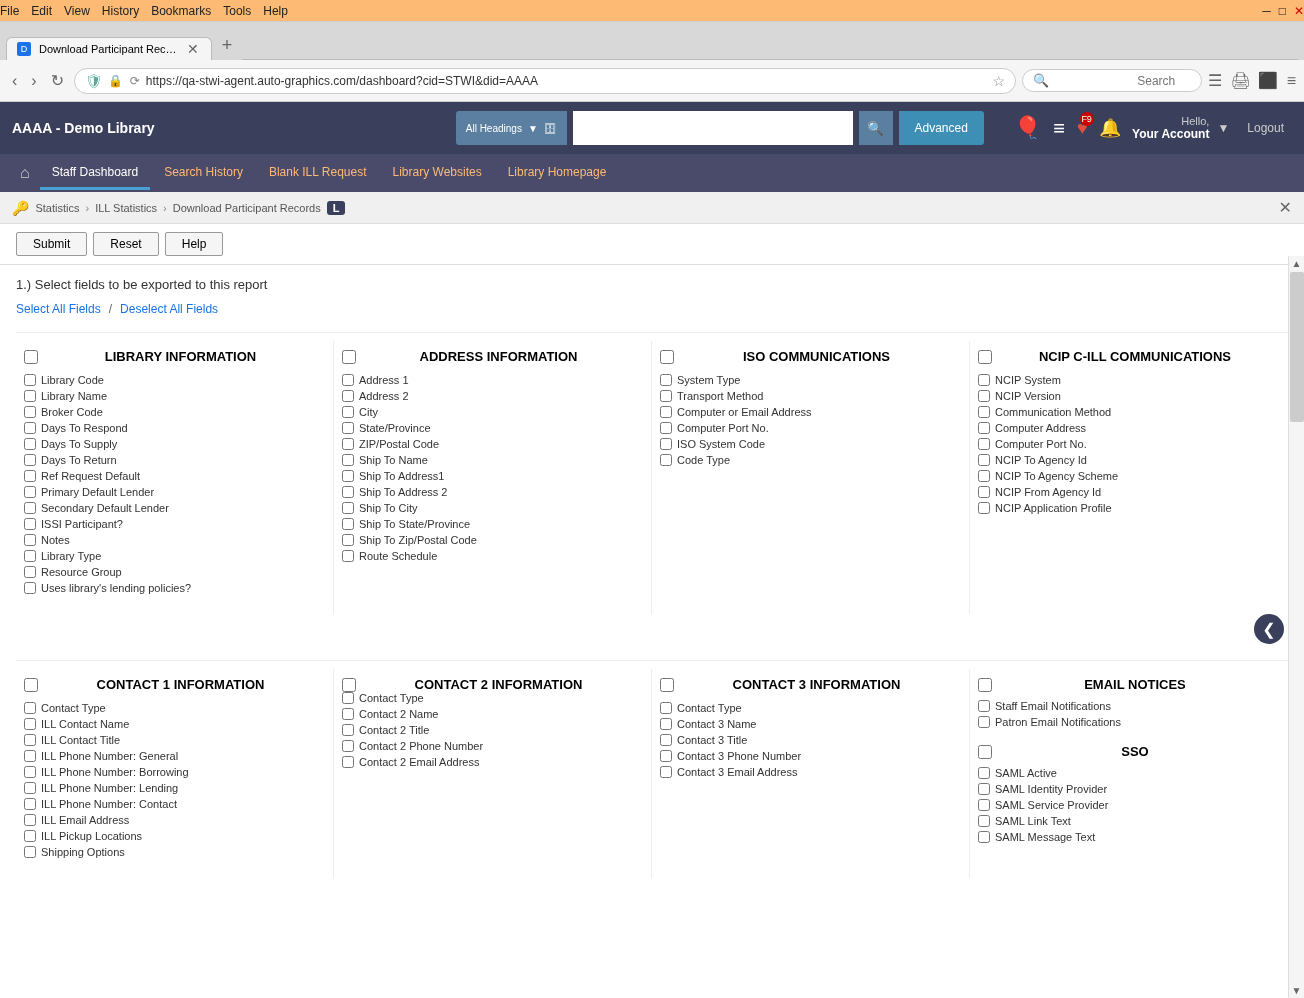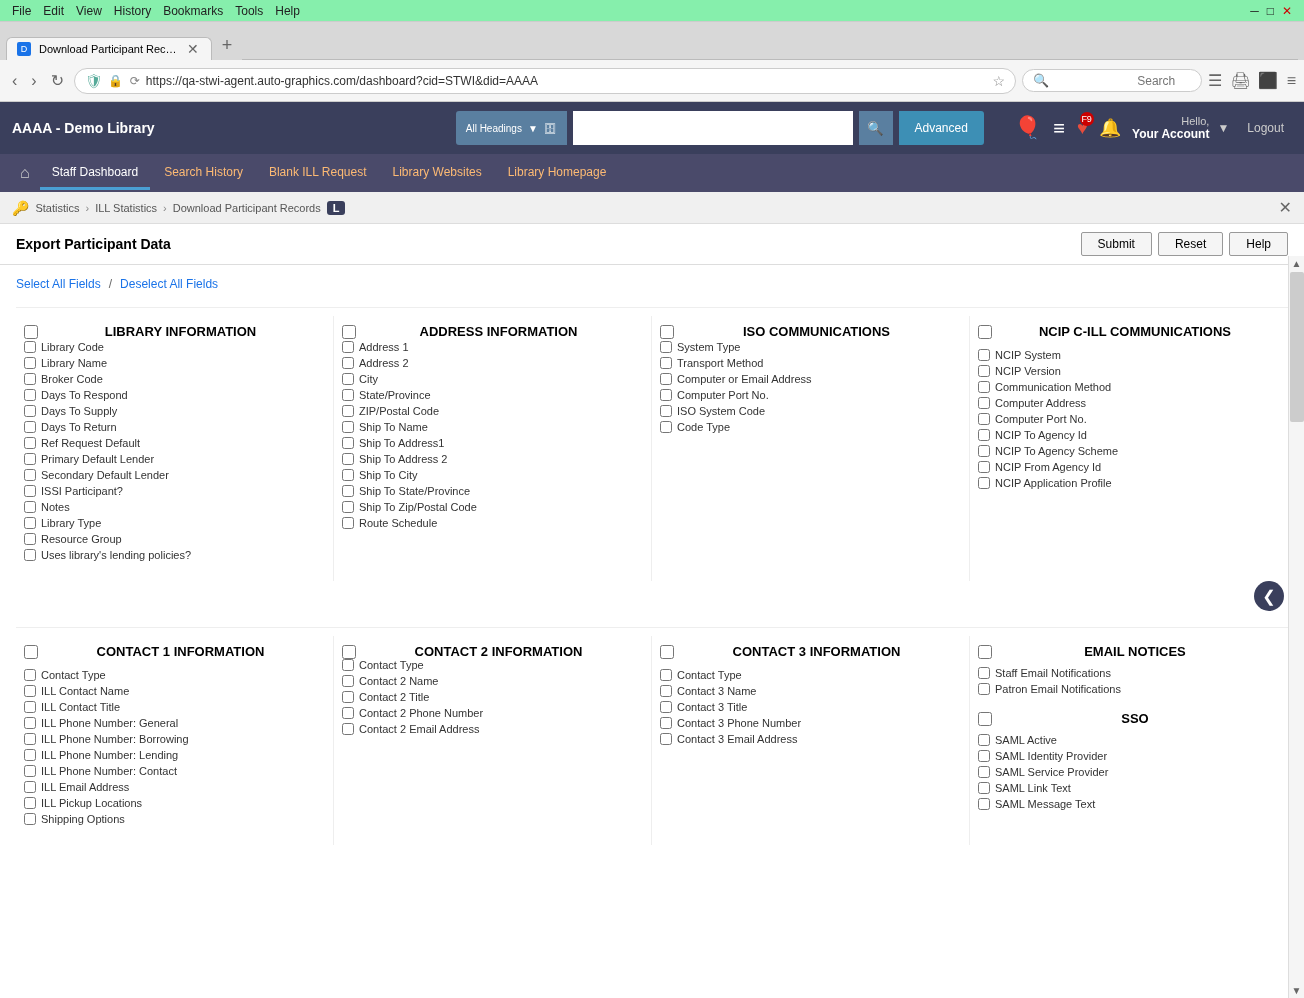--- a/index.html
+++ b/index.html
@@ -1,21 +1,21 @@
 <!DOCTYPE html>
 <html><head>
   <meta charset="utf-8">
   <style>
     * { box-sizing: border-box; margin: 0; padding: 0; }
     body { font-family: Arial, sans-serif; font-size: 12px; background: #c8c8c8; overflow: hidden; }
 
     
     .browser-frame { width: 1304px; height: 998px; display: flex; flex-direction: column; background: #e8e8e8; }
 
-    .menu-bar { background: #86efac; display: flex; align-items: center; padding: 2px 12px; gap: 12px; border-bottom: 1px solid #ccc; height: 22px; }
+    .menu-bar { background: #fdba74; display: flex; align-items: center; padding: 2px 0; gap: 12px; border-bottom: 1px solid #ccc; height: 22px; }
     .menu-bar span { font-size: 12px; color: #222; cursor: pointer; }
 
     .tab-bar { background: #d8d8d8; display: flex; align-items: flex-end; padding: 4px 6px 0; height: 38px; gap: 2px; }
     .browser-tab { background: #f5f5f5; border: 1px solid #bbb; border-bottom: none; border-radius: 6px 6px 0 0; padding: 4px 12px 4px 10px; display: flex; align-items: center; gap: 8px; font-size: 12px; min-width: 180px; }
     .browser-tab .tab-favicon { width: 14px; height: 14px; background: #1a73e8; border-radius: 2px; display: flex; align-items: center; justify-content: center; color: white; font-size: 9px; }
     .browser-tab .tab-close { margin-left: auto; color: #666; cursor: pointer; font-size: 14px; line-height: 1; }
     .new-tab-btn { padding: 4px 8px; font-size: 18px; color: #666; cursor: pointer; background: none; border: none; }
 
     .address-bar { background: #f5f5f5; display: flex; align-items: center; padding: 4px 8px; gap: 6px; border-bottom: 1px solid #ccc; height: 42px; }
     .nav-btn { background: none; border: none; font-size: 16px; color: #666; cursor: pointer; padding: 2px 4px; }
@@ -65,21 +65,21 @@
     .instruction { font-size: 13px; color: #333; margin-bottom: 10px; }
     .select-links { display: flex; gap: 8px; margin-bottom: 16px; font-size: 12px; }
     .select-link { color: #1a73e8; cursor: pointer; text-decoration: none; }
     .divider-text { color: #666; }
 
     
     .fields-grid { display: grid; grid-template-columns: 1fr 1fr 1fr 1fr; gap: 0; border-top: 1px solid #eee; padding-top: 8px; }
     .field-group { padding: 8px 16px 16px 8px; border-right: 1px solid #eee; }
     .field-group:last-child { border-right: none; }
 
-    .group-header { display: flex; align-items: center; gap: 6px; margin-bottom: 2px; }
+    .group-header { display: flex; align-items: center; gap: 6px; margin-bottom: 10px; }
     .group-checkbox { width: 14px; height: 14px; cursor: pointer; }
     .group-title { font-size: 13px; font-weight: bold; text-align: center; flex: 1; }
 
     .field-item { display: flex; align-items: center; gap: 5px; margin-bottom: 4px; }
     .field-checkbox { width: 12px; height: 12px; cursor: pointer; }
     .field-label { font-size: 11px; color: #333; }
 
     
     .contact-grid { display: grid; grid-template-columns: 1fr 1fr 1fr 1fr; gap: 0; border-top: 1px solid #eee; padding-top: 8px; margin-top: 16px; }
 
@@ -201,30 +201,30 @@
       <span class="breadcrumb-item">Statistics</span>
       <span class="breadcrumb-sep">›</span>
       <span class="breadcrumb-item">ILL Statistics</span>
       <span class="breadcrumb-sep">›</span>
       <span class="breadcrumb-item">Download Participant Records</span>
       <span class="breadcrumb-badge">L</span>
       <span class="breadcrumb-close">✕</span>
     </div>
 
     <div class="export-header">
-      <span class="export-title">Export Participant Data</span>
       <div class="export-buttons">
         <button class="btn-action">Submit</button>
         <button class="btn-action">Reset</button>
         <button class="btn-action">Help</button>
       </div>
     </div>
 
     <div class="scrollable-content">
 
+      <p class="instruction">1.) Select fields to be exported to this report</p>
       <div class="select-links">
         <a class="select-link">Select All Fields</a>
         <span class="divider-text">/</span>
         <a class="select-link">Deselect All Fields</a>
       </div>
 
       <div class="fields-grid">
 
         <div class="field-group">
           <div class="group-header">

